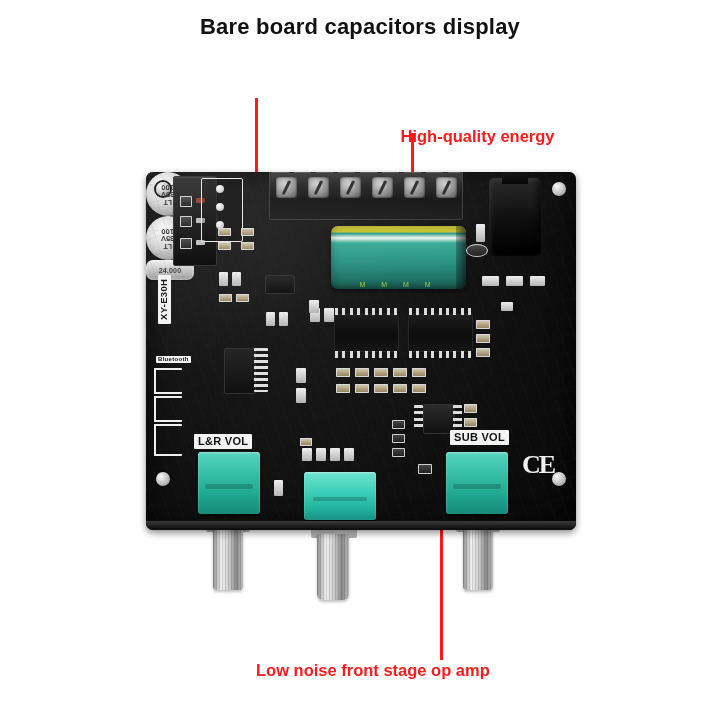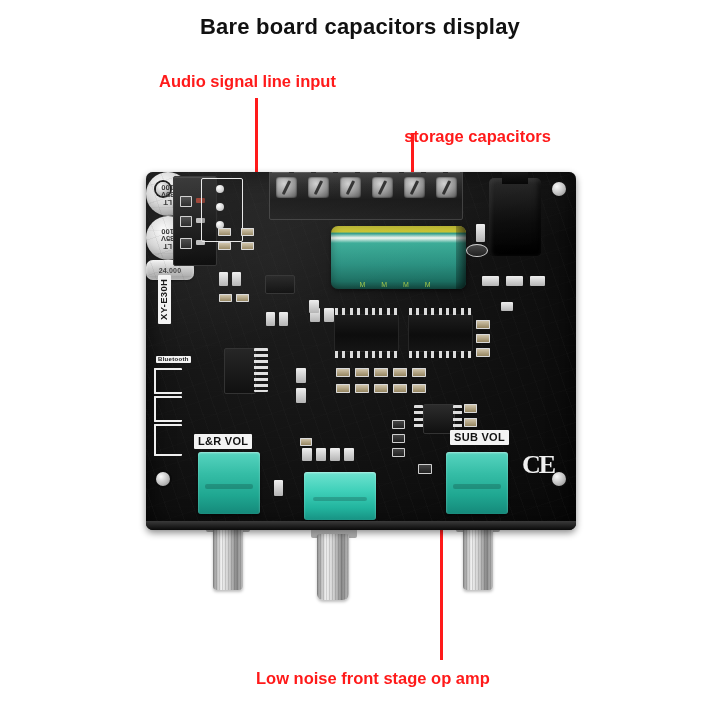--- a/index.html
+++ b/index.html
@@ -151,35 +151,35 @@
   .edge{position:absolute;left:0;right:0;height:9px;
      background:linear-gradient(180deg,#3a3a3a,#0a0a0a);}
 </style>
 </head>
 <body>
 
 <div id="stage">
 
   <div class="title">Bare board capacitors display</div>
 
-  <div class="anno" style="left:159px;top:72px;">Audio signal line input</div>
   <div class="leader v" style="left:255px;top:98px;height:116px;"></div>
   <div class="dot" style="left:245px;top:204px;width:21px;height:21px;">
       <span class="inner"></span>
     </div>
 
   <div class="anno center" style="left:375px;top:89px;width:205px;">
+    <div>High-quality energy</div>
     <div>storage capacitors</div>
   </div>
   <div class="leader v" style="left:411px;top:133px;height:122px;"></div>
   <div class="dot" style="left:399px;top:245px;width:25px;height:25px;">
       <span class="inner"></span>
     </div>
 
-  <div class="anno" style="left:256px;top:661px;margin-top:8px;">Low noise front stage op amp</div>
+  <div class="anno" style="left:256px;top:661px;">Low noise front stage op amp</div>
   <div class="leader v" style="left:440px;top:448px;height:212px;"></div>
   <div class="dot" style="left:430px;top:428px;width:22px;height:22px;">
       <span class="inner"></span>
     </div>
 
   <div id="boardwrap">
 
     <div class="shaftcap" style="left:60px;top:348px;width:44px;height:12px;"></div>
     <div class="shaft" style="left:67px;top:356px;width:30px;height:62px;"></div>
 

